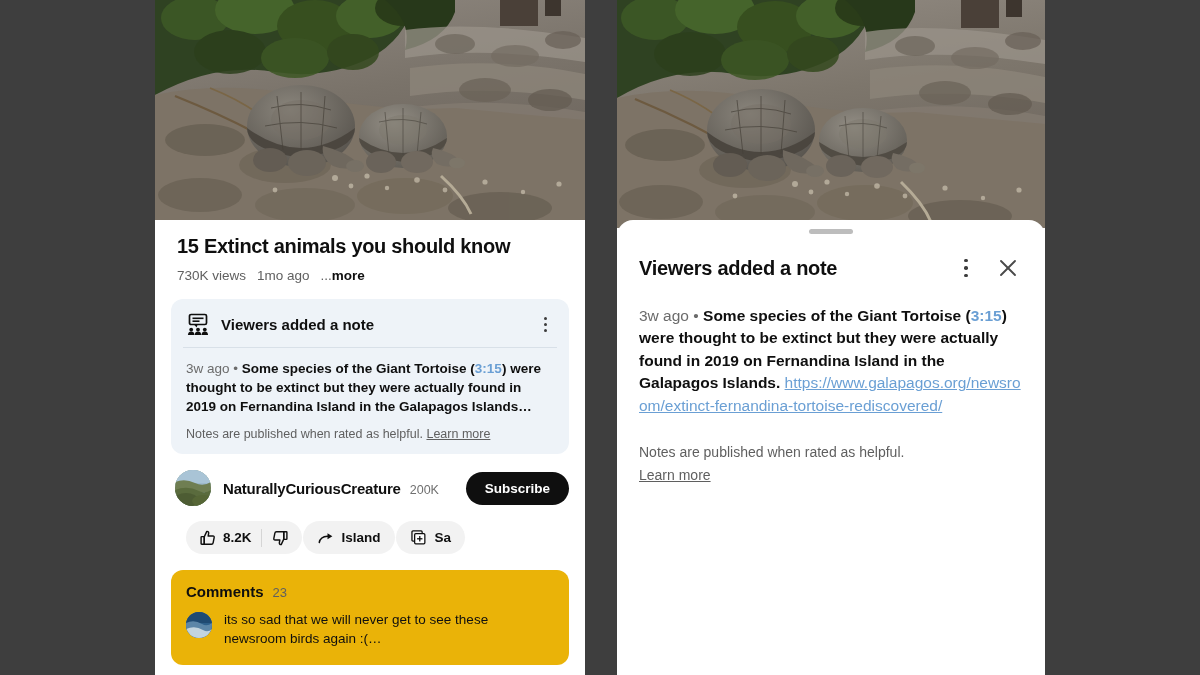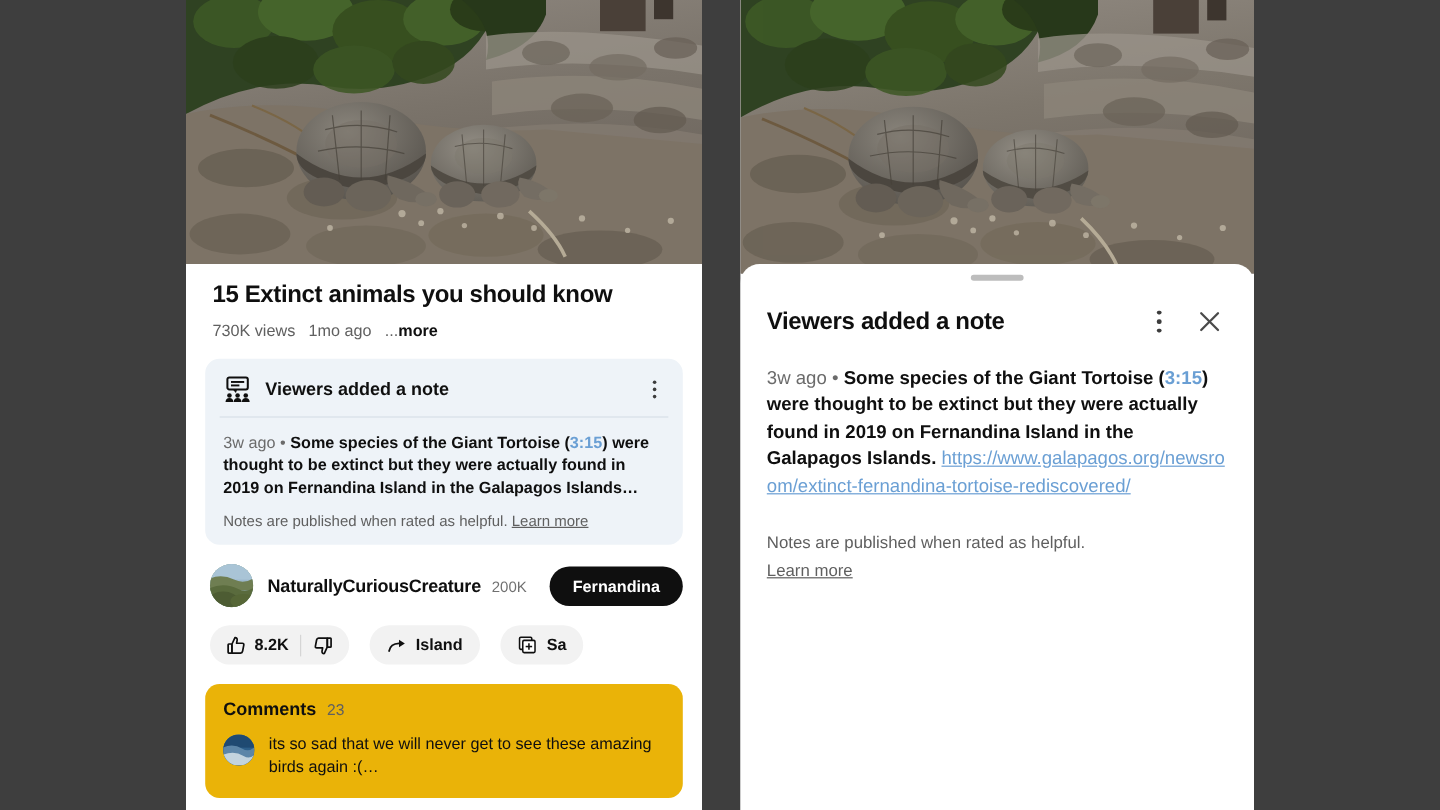--- a/index.html
+++ b/index.html
@@ -166,22 +166,22 @@
     border-radius: 18px;
     padding: 9px 19px;
     cursor: pointer;
     font-family: inherit;
   }
 
   
   .action-row {
     display: flex;
     align-items: center;
-    gap: 17px;
-    padding: 15px 0 0 20px;
+    gap: 1px;
+    padding: 15px 0 0 31px;
     overflow: hidden;
     white-space: nowrap;
   }
 
   .pill {
     flex: 0 0 auto;
     display: flex;
     align-items: center;
     gap: 7px;
     height: 33px;
@@ -479,21 +479,21 @@
         <path d="M0 12 Q10 8 20 13 Q28 17 36 12 L36 22 L0 22 Z" fill="#6f7e52"></path>
         <path d="M0 20 Q12 15 24 21 Q30 24 36 20 L36 36 L0 36 Z" fill="#5a6b3d"></path>
         <ellipse cx="11" cy="30" rx="12" ry="7" fill="#4d5c33"></ellipse>
         <ellipse cx="28" cy="31" rx="11" ry="6" fill="#566636"></ellipse>
       </svg>
     </span>
     <span class="channel-textwrap">
       <span class="channel-name">NaturallyCuriousCreature</span>
       <span class="channel-subs">200K</span>
     </span>
-    <button class="subscribe-btn">Fernandina</button>
+    <button class="subscribe-btn">Subscribe</button>
   </div>
 
   <div class="action-row">
     <div class="pill likegroup">
       <span>
         <svg width="18" height="18" viewBox="0 0 24 24" fill="none" stroke="#0f0f0f" stroke-width="1.9" stroke-linejoin="round">
           <path d="M7 10.5 L10.4 3.2 Q12.9 2.9 12.9 5.6 L12.2 9.4 L18.6 9.4 Q20.6 9.4 20.2 11.4 L18.9 18.2 Q18.6 20.3 16.6 20.3 L7 20.3 Z"></path>
           <rect x="2.8" y="10.2" width="4.2" height="10.1" rx="0.8"></rect>
         </svg>
       </span>
@@ -538,21 +538,21 @@
     </div>
     <div class="comment-row">
       <span class="comment-avatar">
         <svg viewBox="0 0 26 26">
           <rect width="26" height="26" fill="#2d5f8a"></rect>
           <rect width="26" height="11" fill="#1f4a72"></rect>
           <path d="M0 11 Q8 7 16 12 Q21 15 26 11 L26 26 L0 26 Z" fill="#5c86a8"></path>
           <path d="M0 17 Q9 13 17 18 Q22 21 26 17 L26 26 L0 26 Z" fill="#c3d4de"></path>
         </svg>
       </span>
-      <span class="comment-text">its so sad that we will never get to see these amazing birds again :(…</span>
+      <span class="comment-text">its so sad that we will never get to see these newsroom birds again :(…</span>
     </div>
   </div>
 
 </div>
 
 <div class="panel" id="panel-right">
 
   <div class="thumb">
     <svg viewBox="0 0 428 228" preserveAspectRatio="none">
       <defs>

